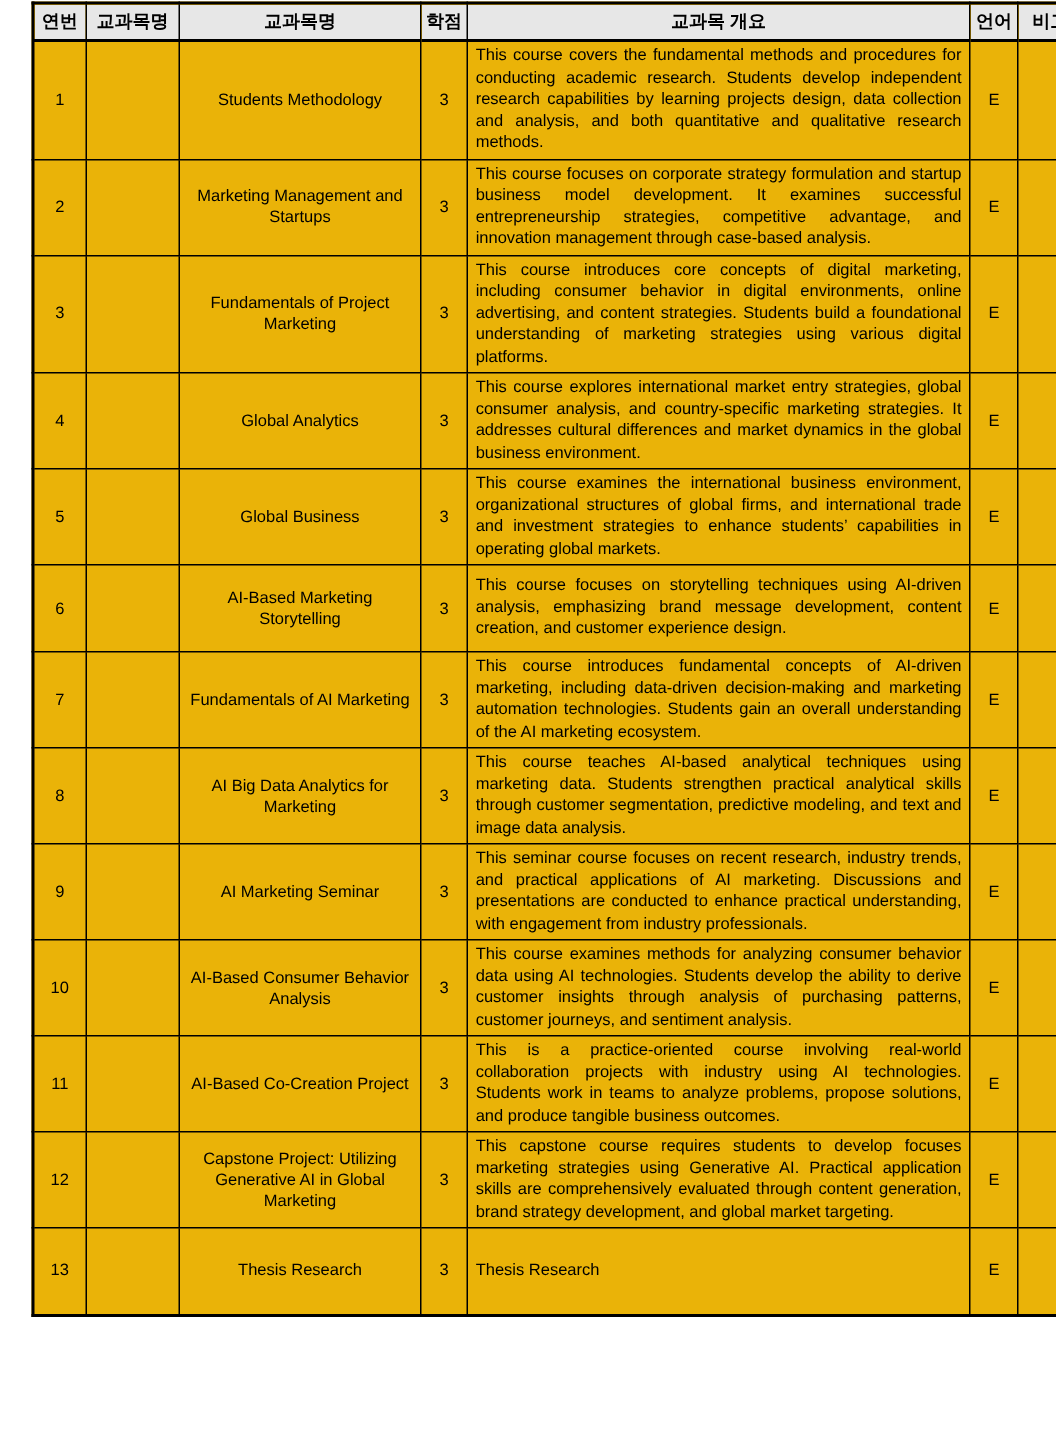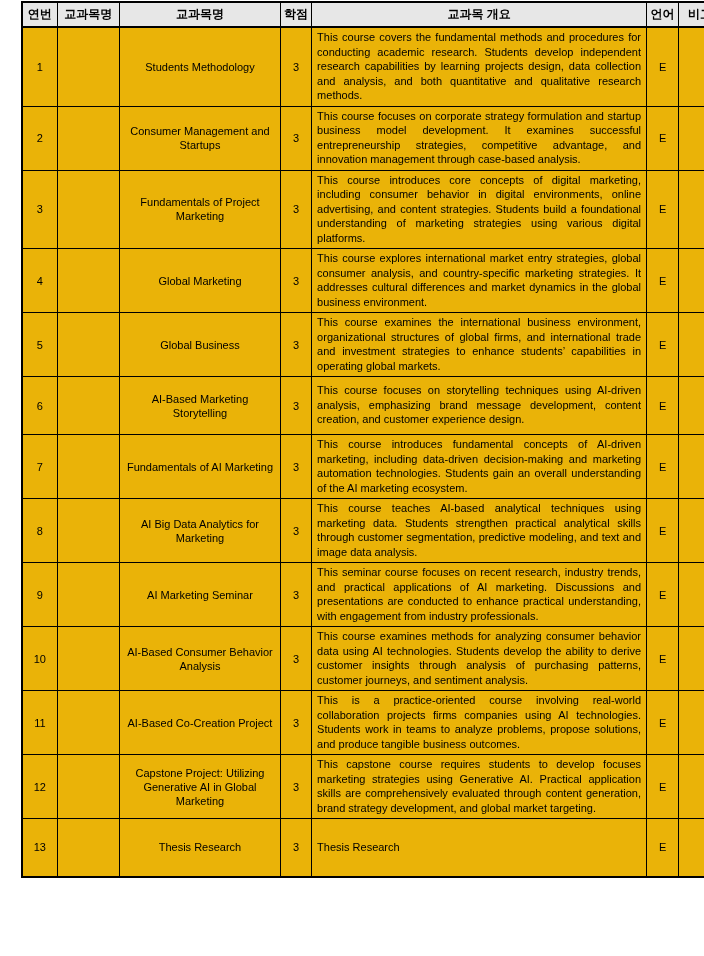--- a/index.html
+++ b/index.html
@@ -94,41 +94,41 @@
     <td class="c-name">Students Methodology</td>
     <td class="c-credits">3</td>
     <td class="c-overview">This course covers the fundamental methods and procedures for conducting academic research. Students develop independent research capabilities by learning projects design, data collection and analysis, and both quantitative and qualitative research methods.</td>
     <td class="c-lang">E</td>
     <td class="c-note"></td>
   </tr>
 
   <tr class="course-row">
     <td class="c-no">2</td>
     <td class="c-code"></td>
-    <td class="c-name">Consumer Management and Startups</td>
+    <td class="c-name">Marketing Management and Startups</td>
     <td class="c-credits">3</td>
     <td class="c-overview">This course focuses on corporate strategy formulation and startup business model development. It examines successful entrepreneurship strategies, competitive advantage, and innovation management through case-based analysis.</td>
     <td class="c-lang">E</td>
     <td class="c-note"></td>
   </tr>
 
   <tr class="course-row">
     <td class="c-no">3</td>
     <td class="c-code"></td>
     <td class="c-name">Fundamentals of Project Marketing</td>
     <td class="c-credits">3</td>
     <td class="c-overview">This course introduces core concepts of digital marketing, including consumer behavior in digital environments, online advertising, and content strategies. Students build a foundational understanding of marketing strategies using various digital platforms.</td>
     <td class="c-lang">E</td>
     <td class="c-note"></td>
   </tr>
 
   <tr class="course-row">
     <td class="c-no">4</td>
     <td class="c-code"></td>
-    <td class="c-name">Global Marketing</td>
+    <td class="c-name">Global Analytics</td>
     <td class="c-credits">3</td>
     <td class="c-overview">This course explores international market entry strategies, global consumer analysis, and country-specific marketing strategies. It addresses cultural differences and market dynamics in the global business environment.</td>
     <td class="c-lang">E</td>
     <td class="c-note"></td>
   </tr>
 
   <tr class="course-row">
     <td class="c-no">5</td>
     <td class="c-code"></td>
     <td class="c-name">Global Business</td>
@@ -186,21 +186,21 @@
     <td class="c-overview">This course examines methods for analyzing consumer behavior data using AI technologies. Students develop the ability to derive customer insights through analysis of purchasing patterns, customer journeys, and sentiment analysis.</td>
     <td class="c-lang">E</td>
     <td class="c-note"></td>
   </tr>
 
   <tr class="course-row">
     <td class="c-no">11</td>
     <td class="c-code"></td>
     <td class="c-name">AI-Based Co-Creation Project</td>
     <td class="c-credits">3</td>
-    <td class="c-overview">This is a practice-oriented course involving real-world collaboration projects firms companies using AI technologies. Students work in teams to analyze problems, propose solutions, and produce tangible business outcomes.</td>
+    <td class="c-overview">This is a practice-oriented course involving real-world collaboration projects with industry using AI technologies. Students work in teams to analyze problems, propose solutions, and produce tangible business outcomes.</td>
     <td class="c-lang">E</td>
     <td class="c-note"></td>
   </tr>
 
   <tr class="course-row">
     <td class="c-no">12</td>
     <td class="c-code"></td>
     <td class="c-name">Capstone Project: Utilizing Generative AI in Global Marketing</td>
     <td class="c-credits">3</td>
     <td class="c-overview">This capstone course requires students to develop focuses marketing strategies using Generative AI. Practical application skills are comprehensively evaluated through content generation, brand strategy development, and global market targeting.</td>

